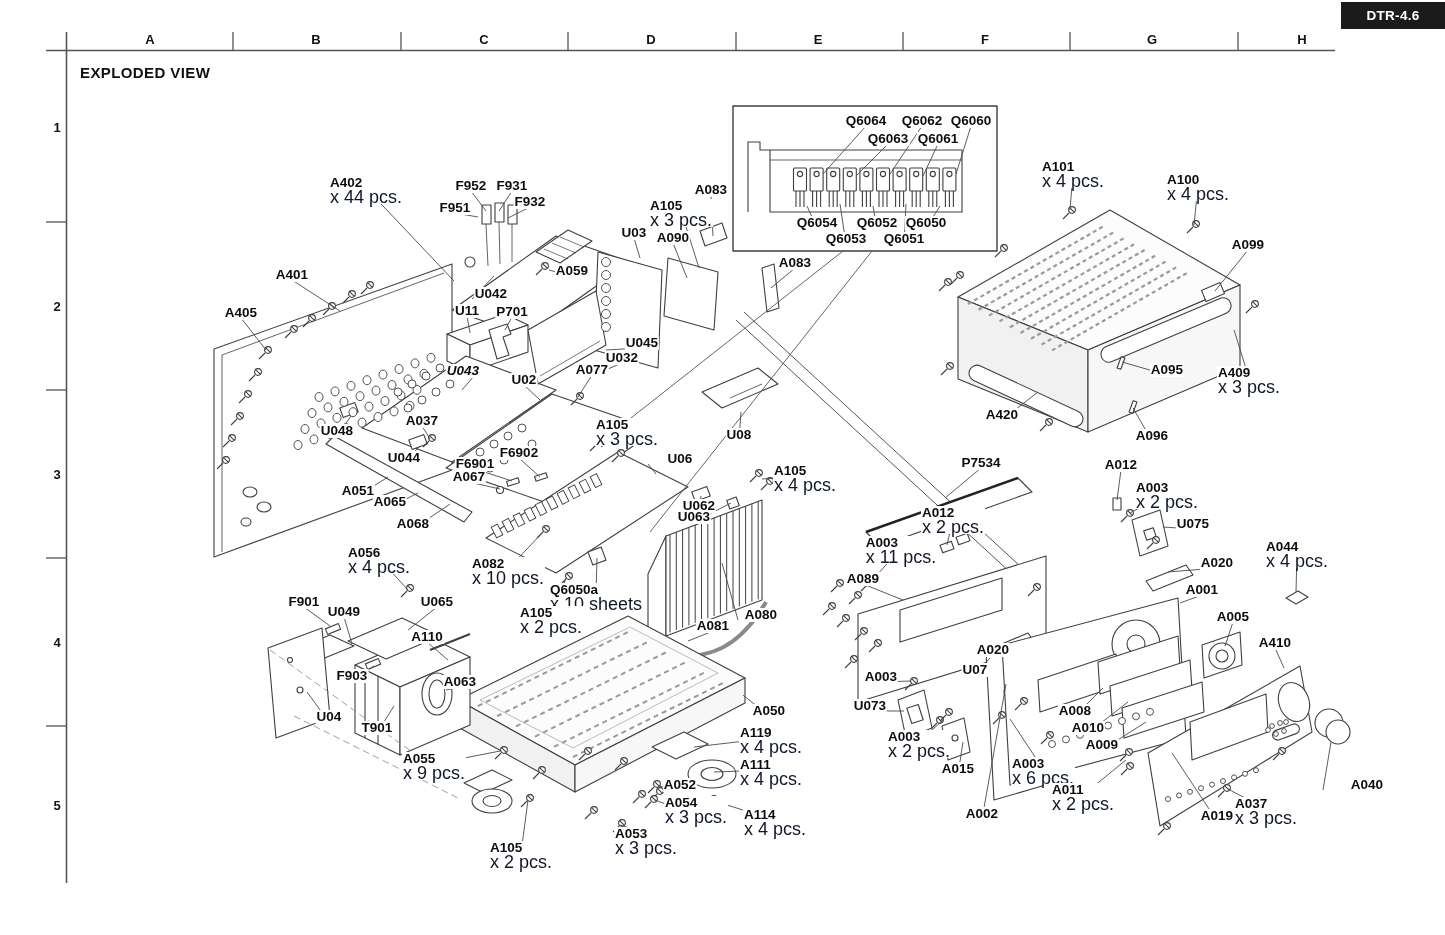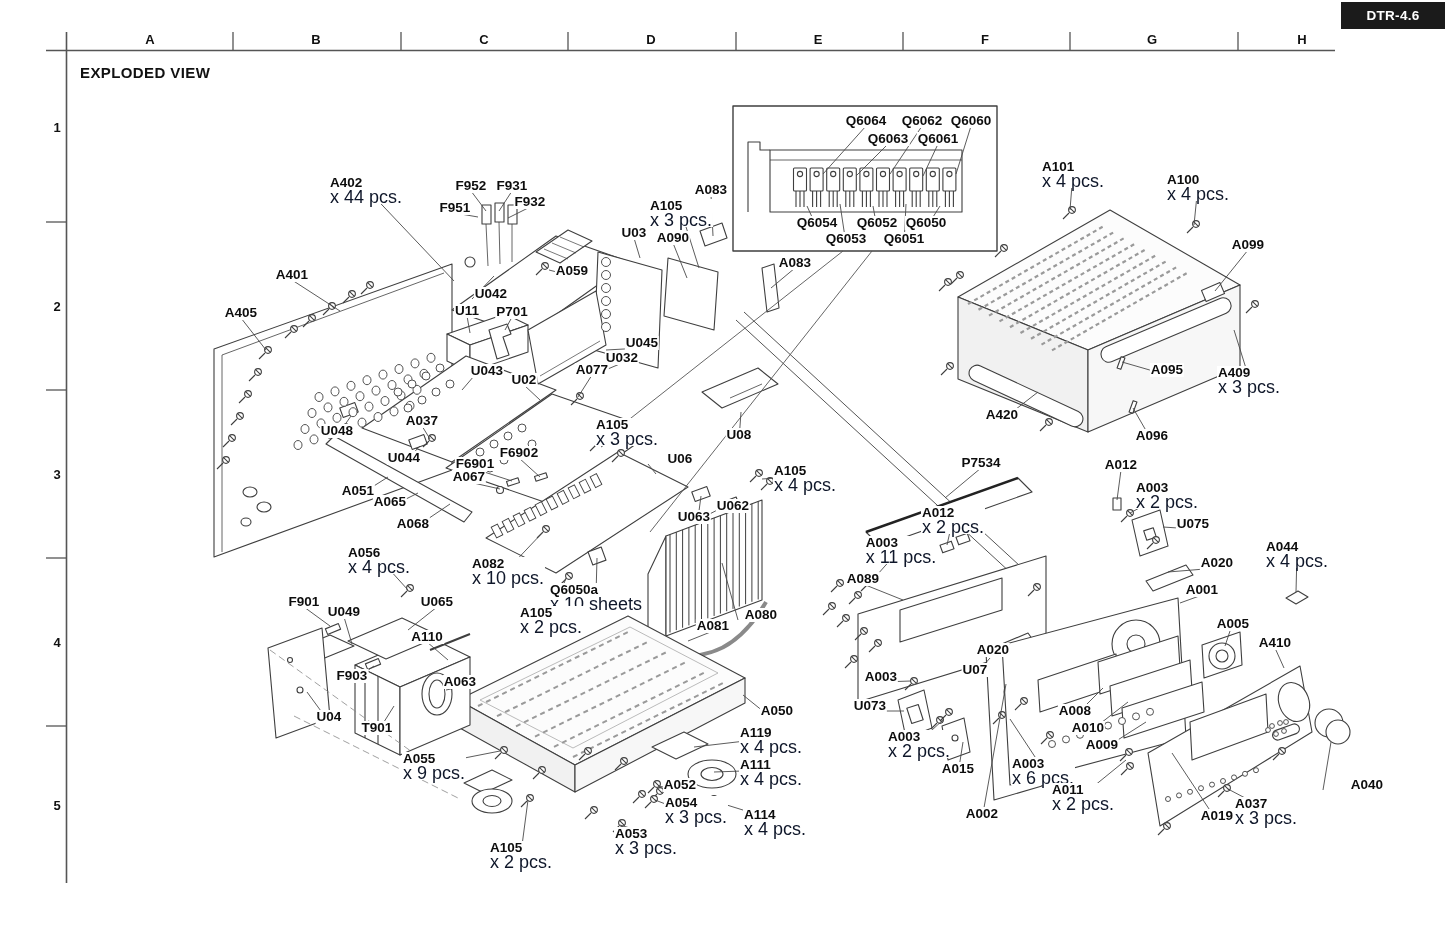--- a/index.html
+++ b/index.html
@@ -605,21 +605,21 @@
       </div>
       <div class="lbl" style="left: 642px; top: 336px;">
         <span class="id">U045</span>
       </div>
       <div class="lbl" style="left: 622px; top: 351px;">
         <span class="id">U032</span>
       </div>
       <div class="lbl" style="left: 592px; top: 363px;">
         <span class="id">A077</span>
       </div>
-      <div class="lbl" style="left: 487px; top: 364px;">
+      <div class="lbl" style="left: 463px; top: 364px; font-style: italic;">
         <span class="id">U043</span>
       </div>
       <div class="lbl" style="left: 524px; top: 373px;">
         <span class="id">U02</span>
       </div>
       <div class="lbl" style="left: 1167px; top: 363px;">
         <span class="id">A095</span>
       </div>
       <div class="lbl" style="left: 1249px; top: 366px;">
         <span class="id">A409</span>
@@ -672,21 +672,21 @@
       <div class="lbl" style="left: 1167px; top: 481px;">
         <span class="id">A003</span>
         <span class="qty">x 2 pcs.</span>
       </div>
       <div class="lbl" style="left: 358px; top: 484px;">
         <span class="id">A051</span>
       </div>
       <div class="lbl" style="left: 390px; top: 495px;">
         <span class="id">A065</span>
       </div>
-      <div class="lbl" style="left: 733px; top: 499px;">
+      <div class="lbl" style="left: 699px; top: 499px;">
         <span class="id">U062</span>
       </div>
       <div class="lbl" style="left: 953px; top: 506px;">
         <span class="id">A012</span>
         <span class="qty">x 2 pcs.</span>
       </div>
       <div class="lbl" style="left: 694px; top: 510px;">
         <span class="id">U063</span>
       </div>
       <div class="lbl" style="left: 1193px; top: 517px;">
@@ -721,21 +721,21 @@
         <span class="id">A001</span>
       </div>
       <div class="lbl" style="left: 596px; top: 583px;">
         <span class="id">Q6050a</span>
         <span class="qty">x 10 sheets</span>
       </div>
       <div class="lbl" style="left: 551px; top: 606px;">
         <span class="id">A105</span>
         <span class="qty">x 2 pcs.</span>
       </div>
-      <div class="lbl" style="left: 1233px; top: 610px; margin-top: 7px;">
+      <div class="lbl" style="left: 1233px; top: 610px;">
         <span class="id">A005</span>
       </div>
       <div class="lbl" style="left: 304px; top: 595px;">
         <span class="id">F901</span>
       </div>
       <div class="lbl" style="left: 437px; top: 595px;">
         <span class="id">U065</span>
       </div>
       <div class="lbl" style="left: 344px; top: 605px;">
         <span class="id">U049</span>
@@ -766,21 +766,21 @@
       </div>
       <div class="lbl" style="left: 881px; top: 670px;">
         <span class="id">A003</span>
       </div>
       <div class="lbl" style="left: 870px; top: 699px;">
         <span class="id">U073</span>
       </div>
       <div class="lbl" style="left: 1075px; top: 704px;">
         <span class="id">A008</span>
       </div>
-      <div class="lbl" style="left: 769px; top: 704px; margin-left: 8px;">
+      <div class="lbl" style="left: 769px; top: 704px;">
         <span class="id">A050</span>
       </div>
       <div class="lbl" style="left: 329px; top: 710px;">
         <span class="id">U04</span>
       </div>
       <div class="lbl" style="left: 1088px; top: 721px;">
         <span class="id">A010</span>
       </div>
       <div class="lbl" style="left: 377px; top: 721px;">
         <span class="id">T901</span>

